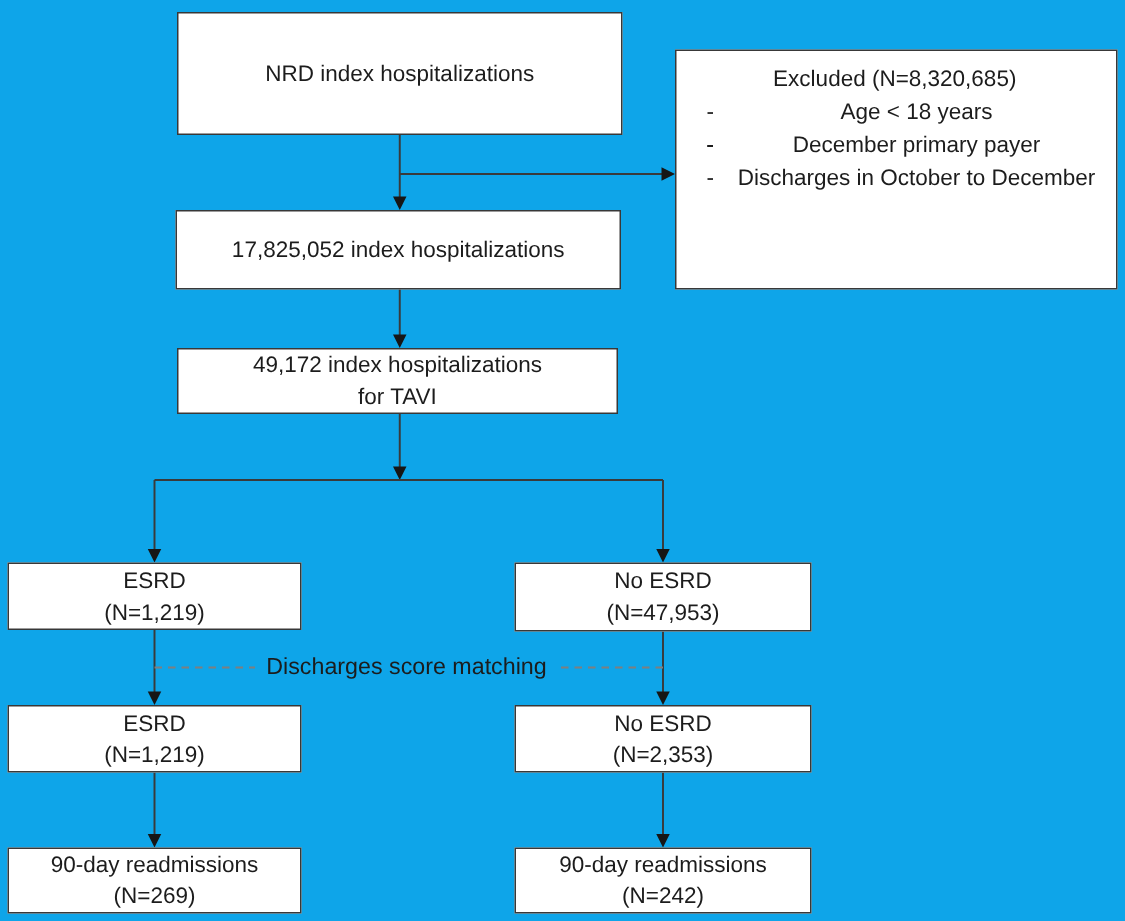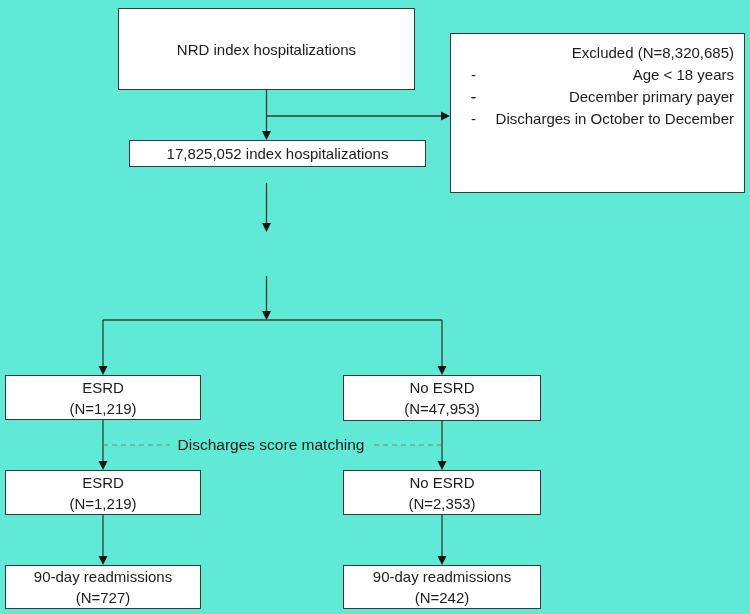--- a/index.html
+++ b/index.html
@@ -5,40 +5,40 @@
   * { margin:0; padding:0; box-sizing:border-box; }
   html,body { background:#ffffff; }
   body {
     font-family:"Liberation Sans", sans-serif;
     color:#1c1c1c;
     -webkit-font-smoothing:antialiased;
   }
   .figure {
     position:relative;
     width:750px; height:614px;
-    background:#5eead4;
+    background:#0ea5e9;
     overflow:hidden;
   }
   .connectors { position:absolute; left:0; top:0; width:750px; height:614px; }
   .connectors line { stroke:#3a3a3a; stroke-width:1.3; }
   .connectors line.dashed { stroke:#7f7f7f; stroke-width:1.2; stroke-dasharray:5 4; }
   .connectors polygon { fill:#161616; }
   .box {
     position:absolute;
     background:#ffffff;
     border:1.5px solid #383838;
     display:flex; flex-direction:column;
     align-items:center; justify-content:center;
     text-align:center;
     font-size:15px; line-height:21px;
     z-index:2;
   }
   .box.excluded {
     display:block;
-    text-align:right;
+    text-align:center;
     padding:8px 10px 6px 8px;
     font-size:15px; line-height:22px;
   }
   .excl-item { position:relative; padding-left:29px; }
   .excl-item .bullet { position:absolute; left:12px; top:0; }
   .matching-label {
     position:absolute;
     left:168px; top:434px; width:206px; height:22px;
     line-height:22px; font-size:15.5px;
     text-align:center; z-index:2;
@@ -118,24 +118,28 @@
     <div class="excl-item">
       <span class="bullet">-</span>
       <span>December primary payer</span>
     </div>
     <div class="excl-item">
       <span class="bullet">-</span>
       <span>Discharges in October to December</span>
     </div>
   </div>
 
-  <div class="box" style="left:129px; top:140px; width:297px; height:27px;justify-content:center;">
+  <div class="box" style="left:117px; top:140px; width:297px; height:53px;justify-content:center;">
     <div>17,825,052 index hospitalizations</div>
   </div>
 
+  <div class="box" style="left:118px; top:232px; width:294px; height:44px;">
+    <div>49,172 index hospitalizations</div>
+    <div>for TAVI</div>
+  </div>
 
   <div class="box" style="left:5px; top:375px; width:196px; height:45px;">
     <div>ESRD</div>
     <div>(N=1,219)</div>
   </div>
 
   <div class="box" style="left:343px; top:375px; width:198px; height:46px;">
     <div>No ESRD</div>
     <div>(N=47,953)</div>
   </div>
@@ -147,21 +151,21 @@
     <div>(N=1,219)</div>
   </div>
 
   <div class="box" style="left:343px; top:470px; width:198px; height:45px;">
     <div>No ESRD</div>
     <div>(N=2,353)</div>
   </div>
 
   <div class="box" style="left:5px; top:565px; width:196px; height:44px;">
     <div>90-day readmissions</div>
-    <div>(N=727)</div>
+    <div>(N=269)</div>
   </div>
 
   <div class="box" style="left:343px; top:565px; width:198px; height:44px;">
     <div>90-day readmissions</div>
     <div>(N=242)</div>
   </div>
 
 </div>
 
 </body></html>

